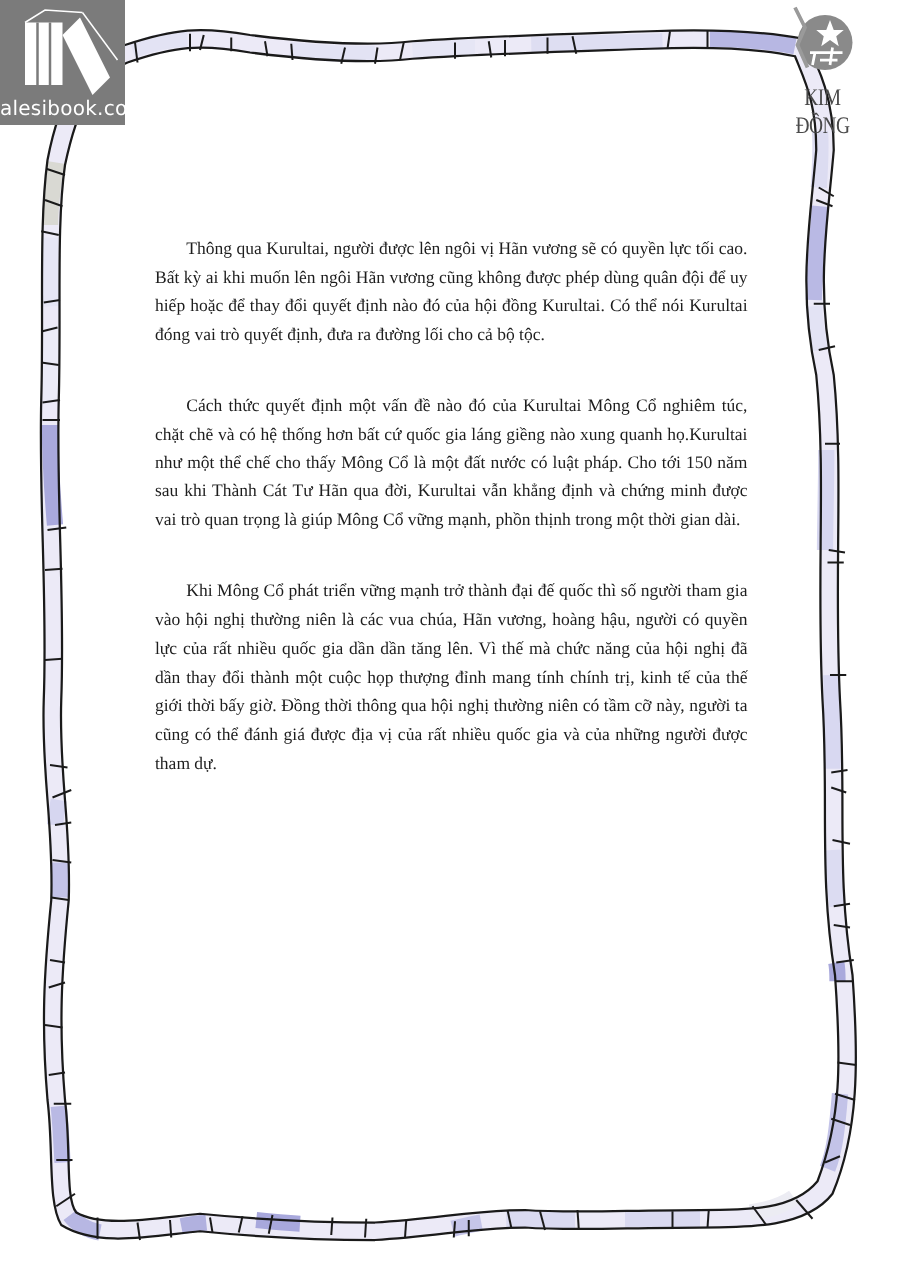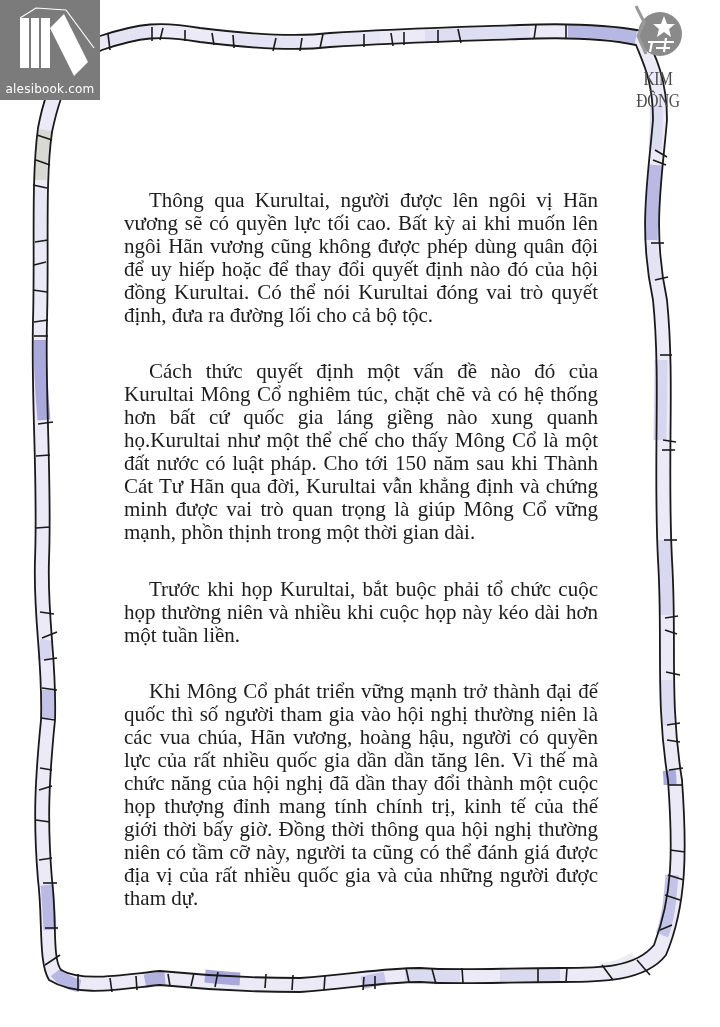--- a/index.html
+++ b/index.html
@@ -8,33 +8,33 @@
     background: #ffffff;
     font-family: "Liberation Serif", "DejaVu Serif", serif;
   }
   .frame-svg { position: absolute; left: 0; top: 0; width: 720px; height: 1027px; }
   .watermark {
     position: absolute; left: 0; top: 0; width: 100px; height: 100px;
     background: #7b7b7b;
   }
   .watermark .book { position: absolute; left: 0; top: 0; width: 100px; height: 80px; }
   .watermark .site {
-    position: absolute; left: 0; bottom: 4px; width: 100px; text-align: center;
-    color: #ffffff; font-family: "DejaVu Sans", sans-serif; font-size: 12px; letter-spacing: 0.2px;
+    position: absolute; left: 0; bottom: 4px; width: 100px; text-align: right;
+    color: #ffffff; font-family: "DejaVu Sans", sans-serif; font-size: 16px; letter-spacing: 0.2px;
   }
   .publisher { position: absolute; right: 24px; top: 2px; width: 76px; height: 100px; }
   .publisher svg { position: absolute; left: 6px; top: 0; width: 64px; height: 64px; }
   .publisher .pub-name {
     position: absolute; left: 0; top: 66px; width: 76px; text-align: center;
     font-family: "Liberation Serif", serif; font-size: 19px; color: #4a4a4a;
     transform: scaleX(0.82); transform-origin: center; letter-spacing: -0.5px;
   }
   .content {
     position: absolute; left: 124px; top: 189px; width: 474px;
-    color: #1d1d1d; font-size: 21px; line-height: 22.9px;
+    color: #1d1d1d; font-size: 14px; line-height: 22.9px;
   }
   .content p { margin: 0 0 34px 0; text-indent: 25px; text-align: justify; }
 </style>
 </head>
 <body>
 
 <svg class="frame-svg" viewBox="0 0 720 1027">
   <defs>
     <clipPath id="band-clip">
       <path d="M 100 43 C 140 30, 160 28, 200 35 C 240 40, 290 45, 330 40 C 390 36, 430 35, 520 32 C 570 30, 610 32, 640 38
@@ -192,15 +192,14 @@
     <polygon points="38,14 41,22 49,22 43,27 45,35 38,30 31,35 33,27 27,22 35,22" fill="#ffffff"></polygon>
     <path d="M 22 40 L 48 40 M 26 40 L 24 50 M 40 36 L 38 50 M 30 46 L 44 46" stroke="#ffffff" stroke-width="2.2" fill="none"></path>
     <path d="M 10 4 L 18 20 L 12 34 L 20 52" stroke="#9a9a9a" stroke-width="3" fill="none"></path>
   </svg>
   <div class="pub-name">KIM ĐỒNG</div>
 </div>
 
 <div class="content">
   <p>Thông qua Kurultai, người được lên ngôi vị Hãn vương sẽ có quyền lực tối cao. Bất kỳ ai khi muốn lên ngôi Hãn vương cũng không được phép dùng quân đội để uy hiếp hoặc để thay đổi quyết định nào đó của hội đồng Kurultai. Có thể nói Kurultai đóng vai trò quyết định, đưa ra đường lối cho cả bộ tộc.</p>
   <p>Cách thức quyết định một vấn đề nào đó của Kurultai Mông Cổ nghiêm túc, chặt chẽ và có hệ thống hơn bất cứ quốc gia láng giềng nào xung quanh họ.Kurultai như một thể chế cho thấy Mông Cổ là một đất nước có luật pháp. Cho tới 150 năm sau khi Thành Cát Tư Hãn qua đời, Kurultai vẫn khẳng định và chứng minh được vai trò quan trọng  là giúp Mông Cổ vững mạnh, phồn thịnh trong một thời gian dài.</p>
-  <p>Trước khi họp Kurultai, bắt buộc phải tổ chức cuộc họp thường niên và nhiều khi cuộc họp này kéo dài hơn một tuần liền.</p>
   <p>Khi Mông Cổ phát triển vững mạnh trở thành đại đế quốc thì số người tham gia vào hội nghị thường niên là các vua chúa, Hãn vương, hoàng hậu, người có quyền lực của rất nhiều quốc gia dần dần tăng lên. Vì thế mà chức năng của hội nghị đã dần thay đổi thành một cuộc họp thượng đỉnh mang tính chính trị, kinh tế của thế giới thời bấy giờ. Đồng thời thông qua hội nghị thường niên có tầm cỡ này, người ta cũng có thể đánh giá được địa vị của rất nhiều quốc gia và của những người được tham dự.</p>
 </div>
 
 </body></html>

